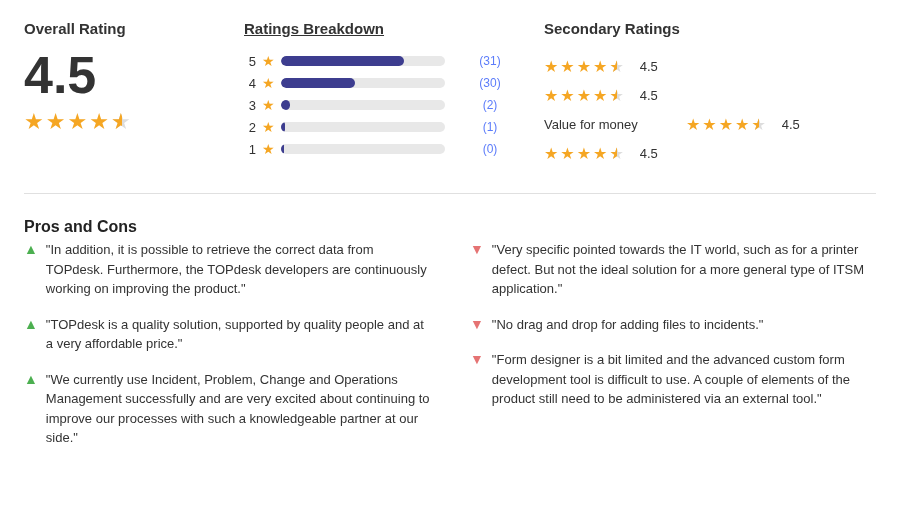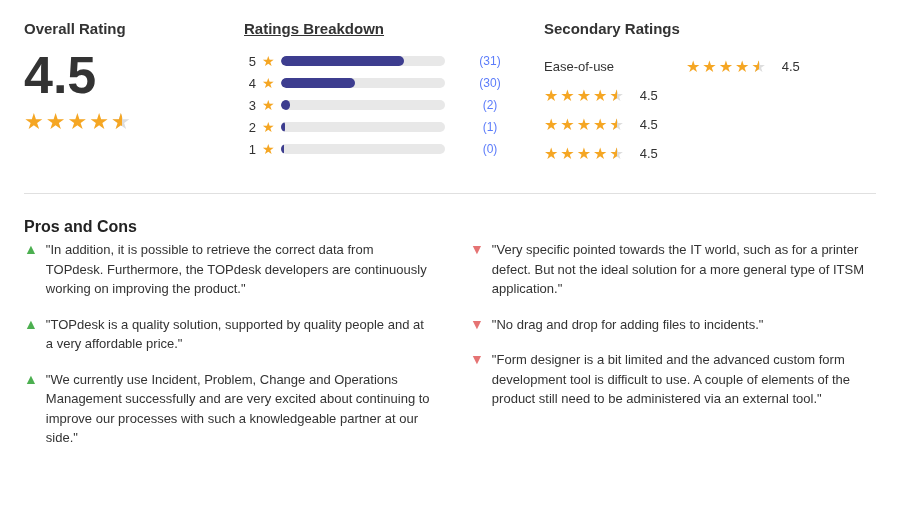--- a/index.html
+++ b/index.html
@@ -297,21 +297,20 @@
     </div>
     <span class="breakdown-count">(0)</span>
   </div>
         </div>
     </div>
 
     <div class="secondary-ratings">
       <h3>Secondary Ratings</h3>
       <div id="secondary-rows">
           <div class="secondary-row">
-    <span class="secondary-label">Ease-of-use</span>
     <div class="secondary-stars">
 
     <span class="star">★</span>
     <span class="star">★</span>
     <span class="star">★</span>
     <span class="star">★</span>
     <span class="star-half"></span>
 
     </div>
     <span class="secondary-score">4.5</span>
@@ -322,20 +321,21 @@
     <span class="star">★</span>
     <span class="star">★</span>
     <span class="star">★</span>
     <span class="star">★</span>
     <span class="star-half"></span>
 
     </div>
     <span class="secondary-score">4.5</span>
   </div>
           <div class="secondary-row">
+    <span class="secondary-label">Value for money</span>
     <div class="secondary-stars">
 
     <span class="star">★</span>
     <span class="star">★</span>
     <span class="star">★</span>
     <span class="star">★</span>
     <span class="star-half"></span>
 
     </div>
     <span class="secondary-score">4.5</span>

